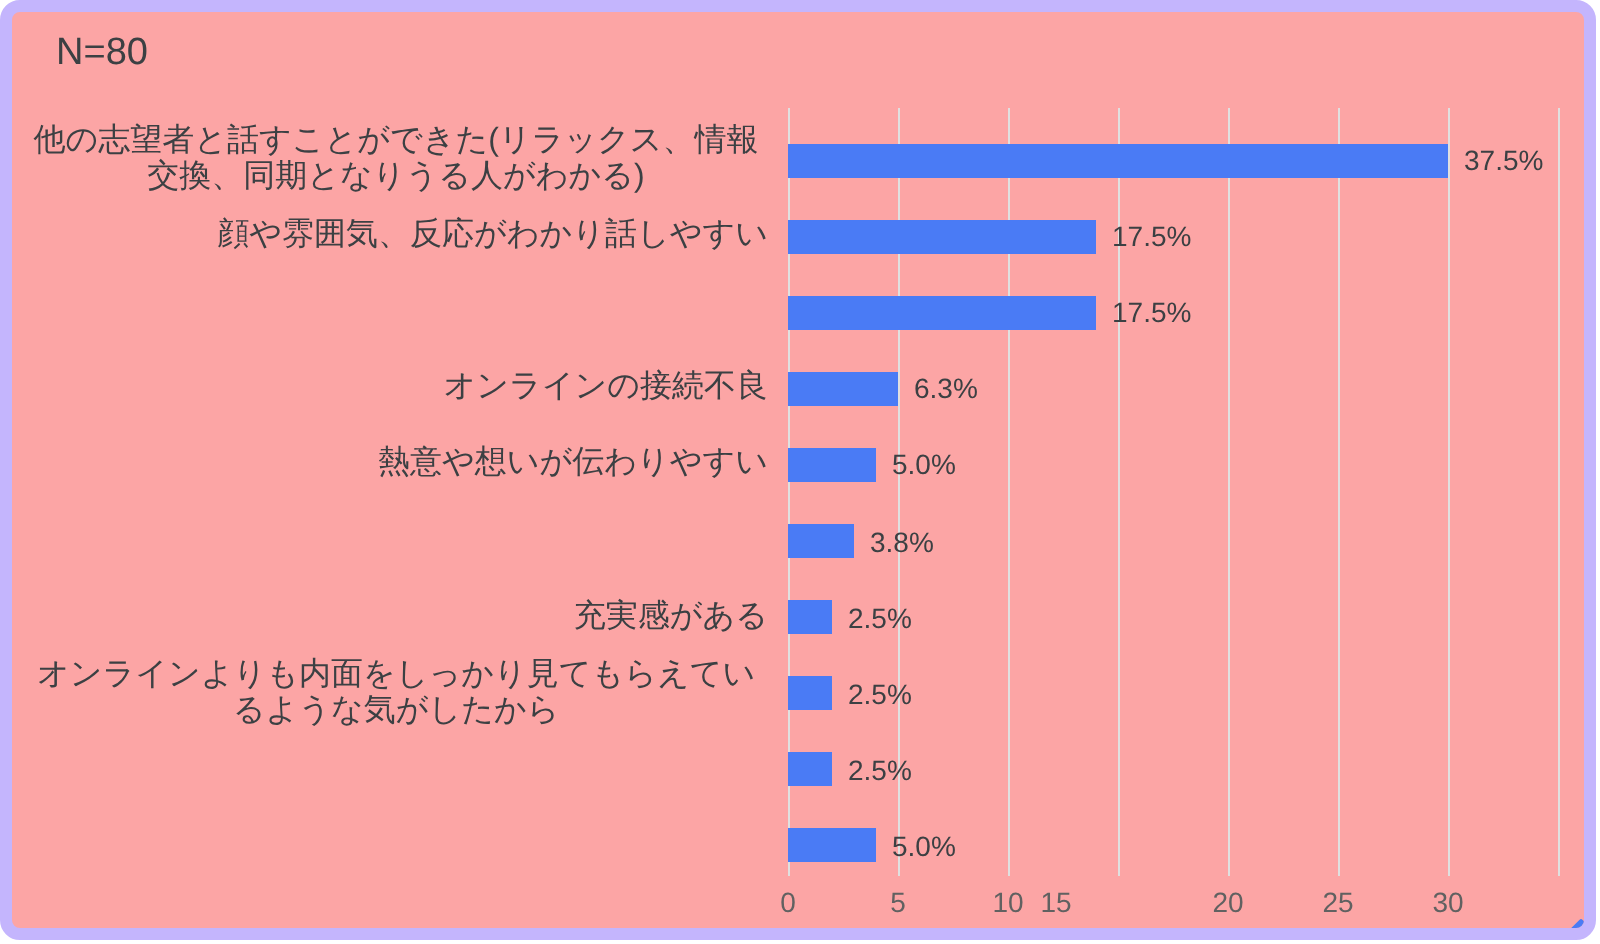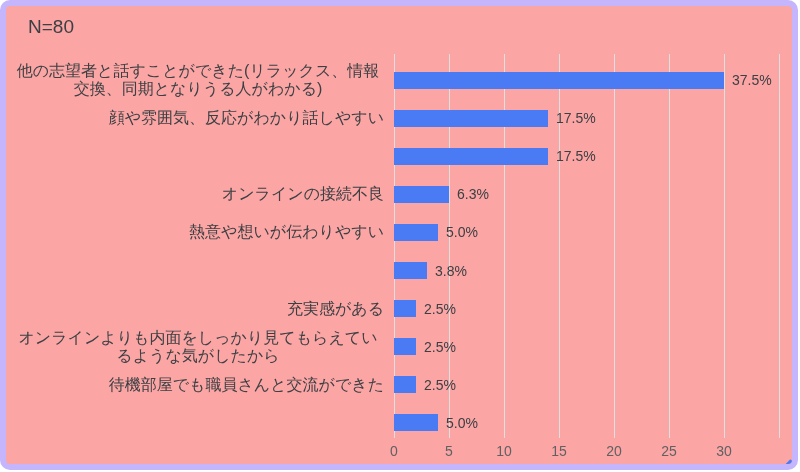--- a/index.html
+++ b/index.html
@@ -85,21 +85,21 @@
 <div class="chart-card">
   <div class="chart-title">N=80</div>
   <div class="plot-area">
       <div class="gridline" style="left: 388px; top: 48px; height: 384px;"></div>
       <div class="tick-label" style="left: 388px; top: 437px;">0</div>
       <div class="gridline" style="left: 443px; top: 48px; height: 384px;"></div>
       <div class="tick-label" style="left: 443px; top: 437px;">5</div>
       <div class="gridline" style="left: 498px; top: 48px; height: 384px;"></div>
       <div class="tick-label" style="left: 498px; top: 437px;">10</div>
       <div class="gridline" style="left: 553px; top: 48px; height: 384px;"></div>
-      <div class="tick-label" style="left: 553px; top: 437px;">15</div>
+      <div class="tick-label" style="left: 522px; top: 437px;">15</div>
       <div class="gridline" style="left: 608px; top: 48px; height: 384px;"></div>
       <div class="tick-label" style="left: 608px; top: 437px;">20</div>
       <div class="gridline" style="left: 663px; top: 48px; height: 384px;"></div>
       <div class="tick-label" style="left: 663px; top: 437px;">25</div>
       <div class="gridline" style="left: 718px; top: 48px; height: 384px;"></div>
       <div class="tick-label" style="left: 718px; top: 437px;">30</div>
       <div class="gridline" style="left: 773px; top: 48px; height: 384px;"></div>
       <div class="tick-label" style="left: 773px; top: 437px; margin-left: 24px;">35</div>
       <div class="bar" style="left: 388px; top: 65.5px; width: 330px; background: rgb(74, 123, 245);"></div>
       <div class="bar-value-label" style="left: 726px; top: 74px;">37.5%</div>
@@ -118,18 +118,17 @@
       <div class="bar" style="left: 388px; top: 256.05px; width: 33px; background: rgb(74, 123, 245);"></div>
       <div class="bar-value-label" style="left: 429px; top: 264.55px;">3.8%</div>
       <div class="bar" style="left: 388px; top: 294.16px; width: 22px; background: rgb(74, 123, 245);"></div>
       <div class="bar-value-label" style="left: 418px; top: 302.66px;">2.5%</div>
       <div class="category-label" style="left: 6px; width: 372px; top: 302.66px;">充実感がある</div>
       <div class="bar" style="left: 388px; top: 332.27px; width: 22px; background: rgb(74, 123, 245);"></div>
       <div class="bar-value-label" style="left: 418px; top: 340.77px;">2.5%</div>
       <div class="category-label" style="left: 6px; width: 372px; top: 340.77px; text-align: center;">オンラインよりも内面をしっかり見てもらえているような気がしたから</div>
       <div class="bar" style="left: 388px; top: 370.38px; width: 22px; background: rgb(74, 123, 245);"></div>
       <div class="bar-value-label" style="left: 418px; top: 378.88px;">2.5%</div>
-      <div class="category-label" style="left: 6px; width: 372px; top: 378.88px;">待機部屋でも職員さんと交流ができた</div>
       <div class="bar" style="left: 388px; top: 408.49px; width: 44px; background: rgb(74, 123, 245);"></div>
       <div class="bar-value-label" style="left: 440px; top: 416.99px;">5.0%</div>
     </div>
   <div class="blue-marker-artifact"></div>
 </div>
 
 </body></html>

